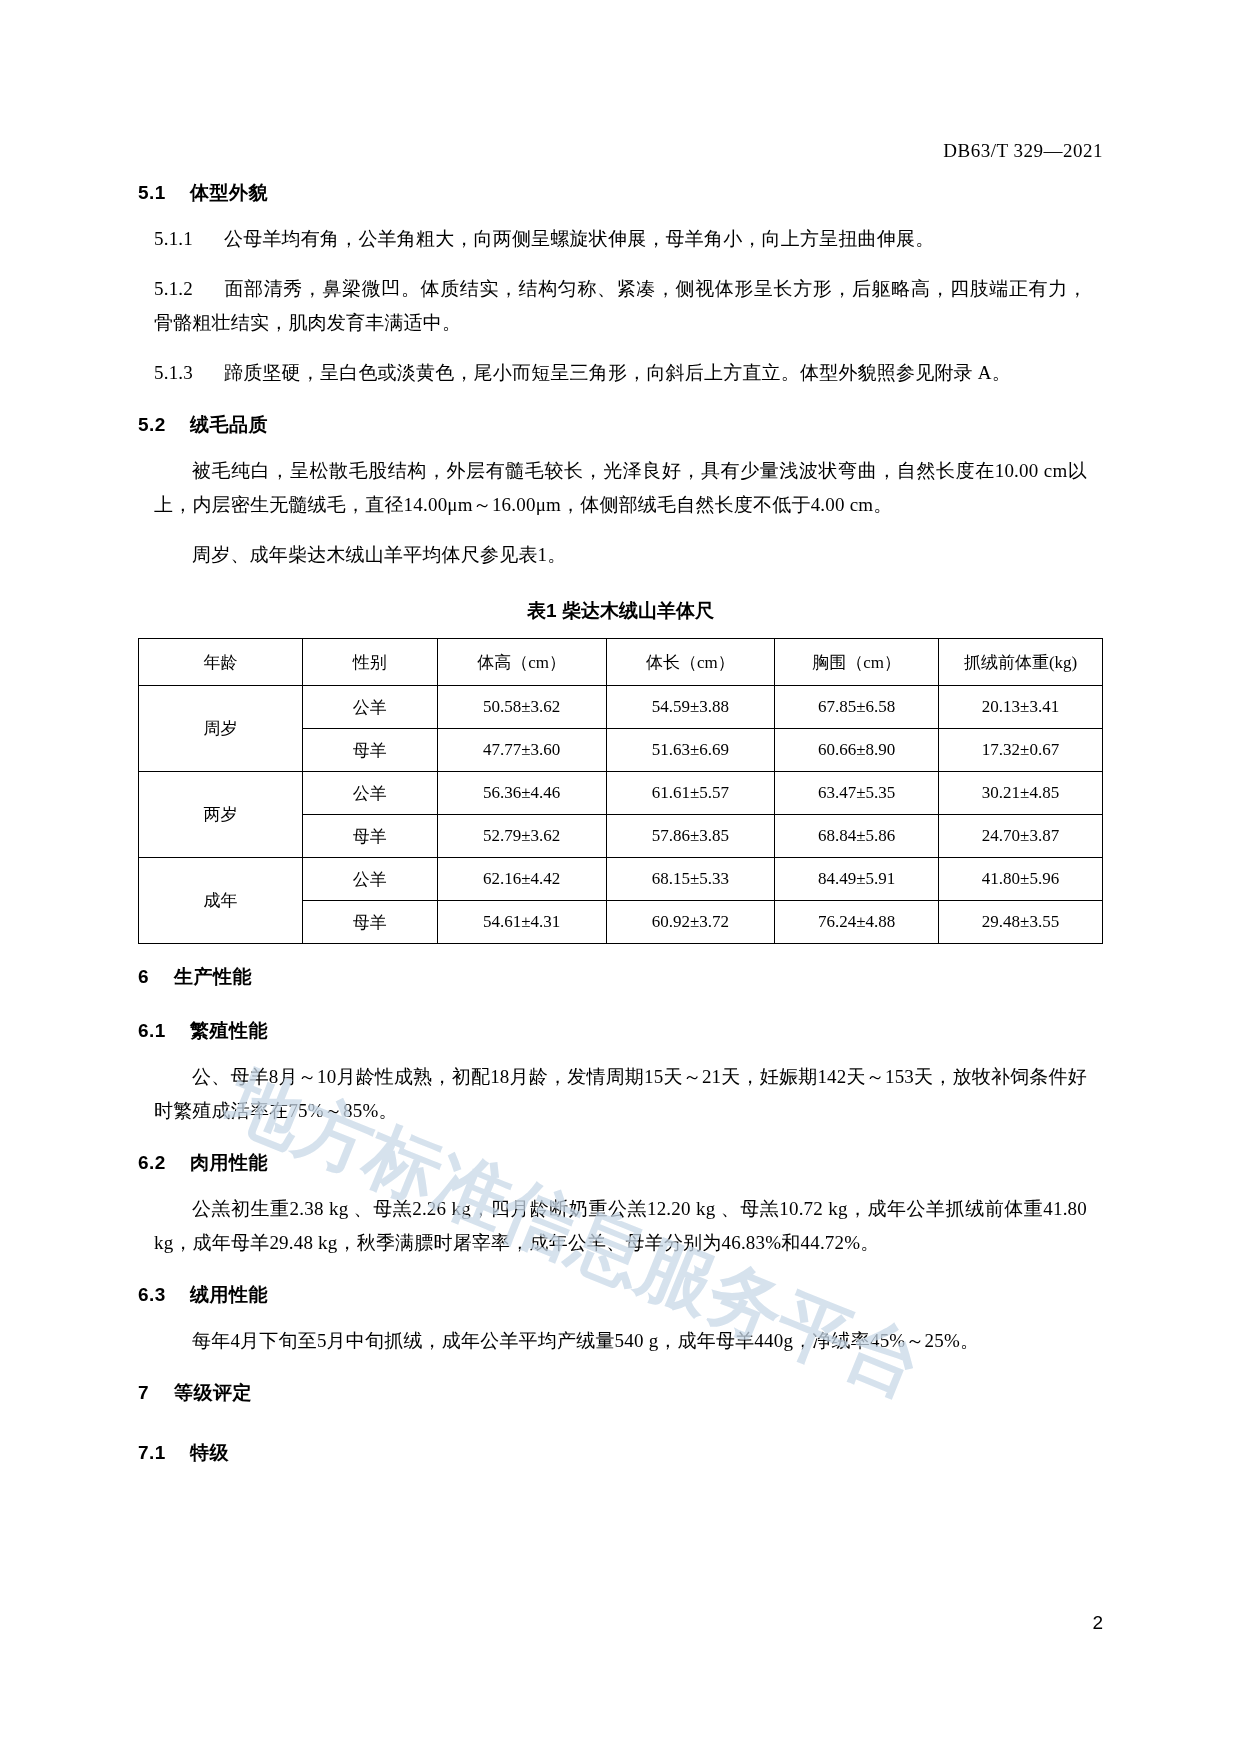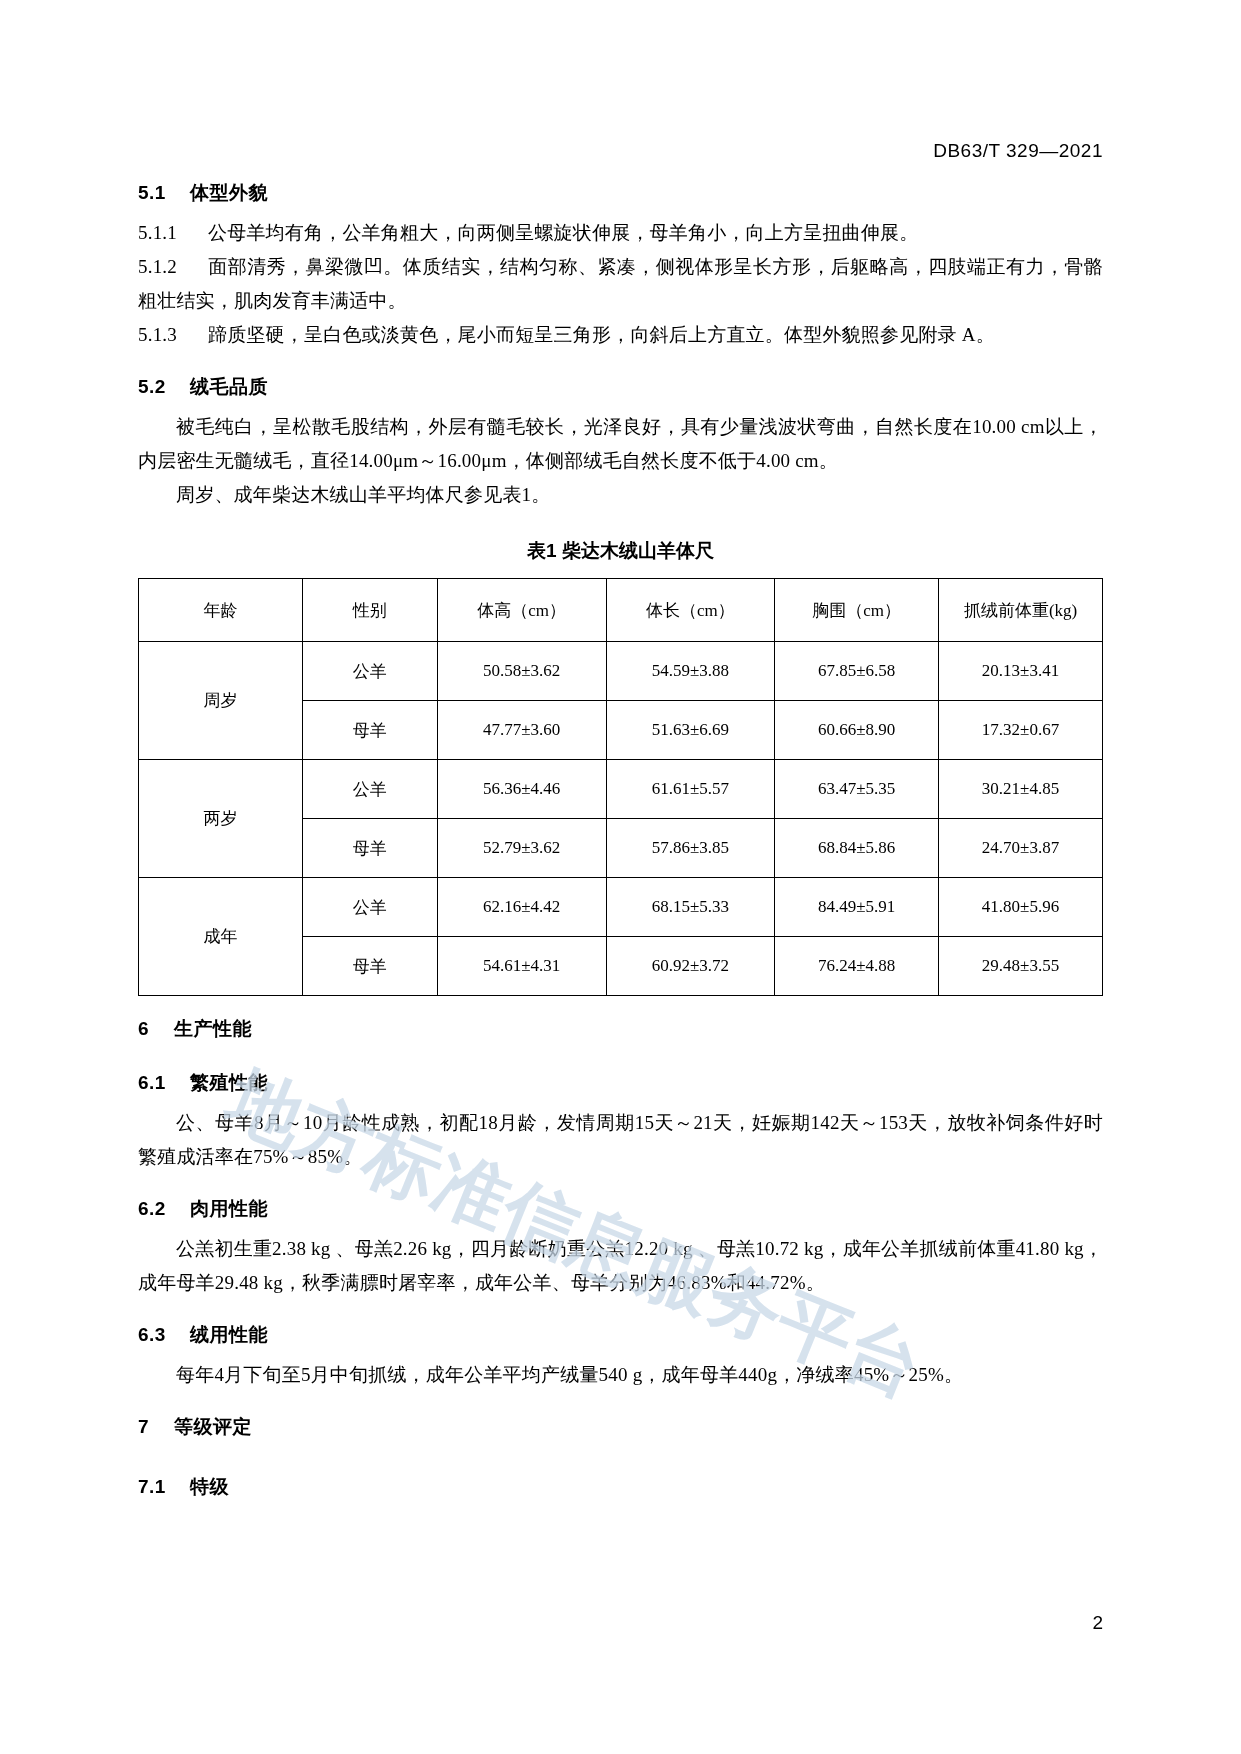--- a/index.html
+++ b/index.html
@@ -23,21 +23,21 @@
     position: absolute;
     left: 138px;
     top: 0;
     width: 965px;
     height: 1754px;
   }
   .header {
     position: absolute;
     right: 0;
     top: 140px;
-    font-family: Liberation Sans, sans-serif;
+    font-family: Liberation Serif, serif;
     font-size: 19px;
     letter-spacing: 0.5px;
     white-space: nowrap;
   }
   .body-flow {
     position: absolute;
     left: 0;
     top: 180px;
     width: 965px;
   }
@@ -53,21 +53,21 @@
     margin-top: 22px;
     margin-bottom: 10px;
   }
   .sec-num {
     display: inline-block;
     min-width: 52px;
   }
   p.para {
     font-size: 19px;
     line-height: 34px;
-    margin: 0;
+    margin: 16px;
     padding: 0;
     text-align: justify;
     letter-spacing: 0.2px;
   }
   p.indent {
     text-indent: 38px;
   }
   .num-label {
     display: inline-block;
     min-width: 70px;
@@ -80,21 +80,21 @@
     margin: 26px 0 14px 0;
   }
   table.data {
     border-collapse: collapse;
     width: 100%;
     font-size: 17px;
   }
   table.data th, table.data td {
     border: 1px solid #000000;
     text-align: center;
-    padding: 8px;
+    padding: 0;
     height: 42px;
     font-weight: normal;
     font-family: "Liberation Serif", "DejaVu Serif", serif;
   }
   table.data th {
     height: 46px;
   }
   .page-num {
     position: absolute;
     right: 0;

